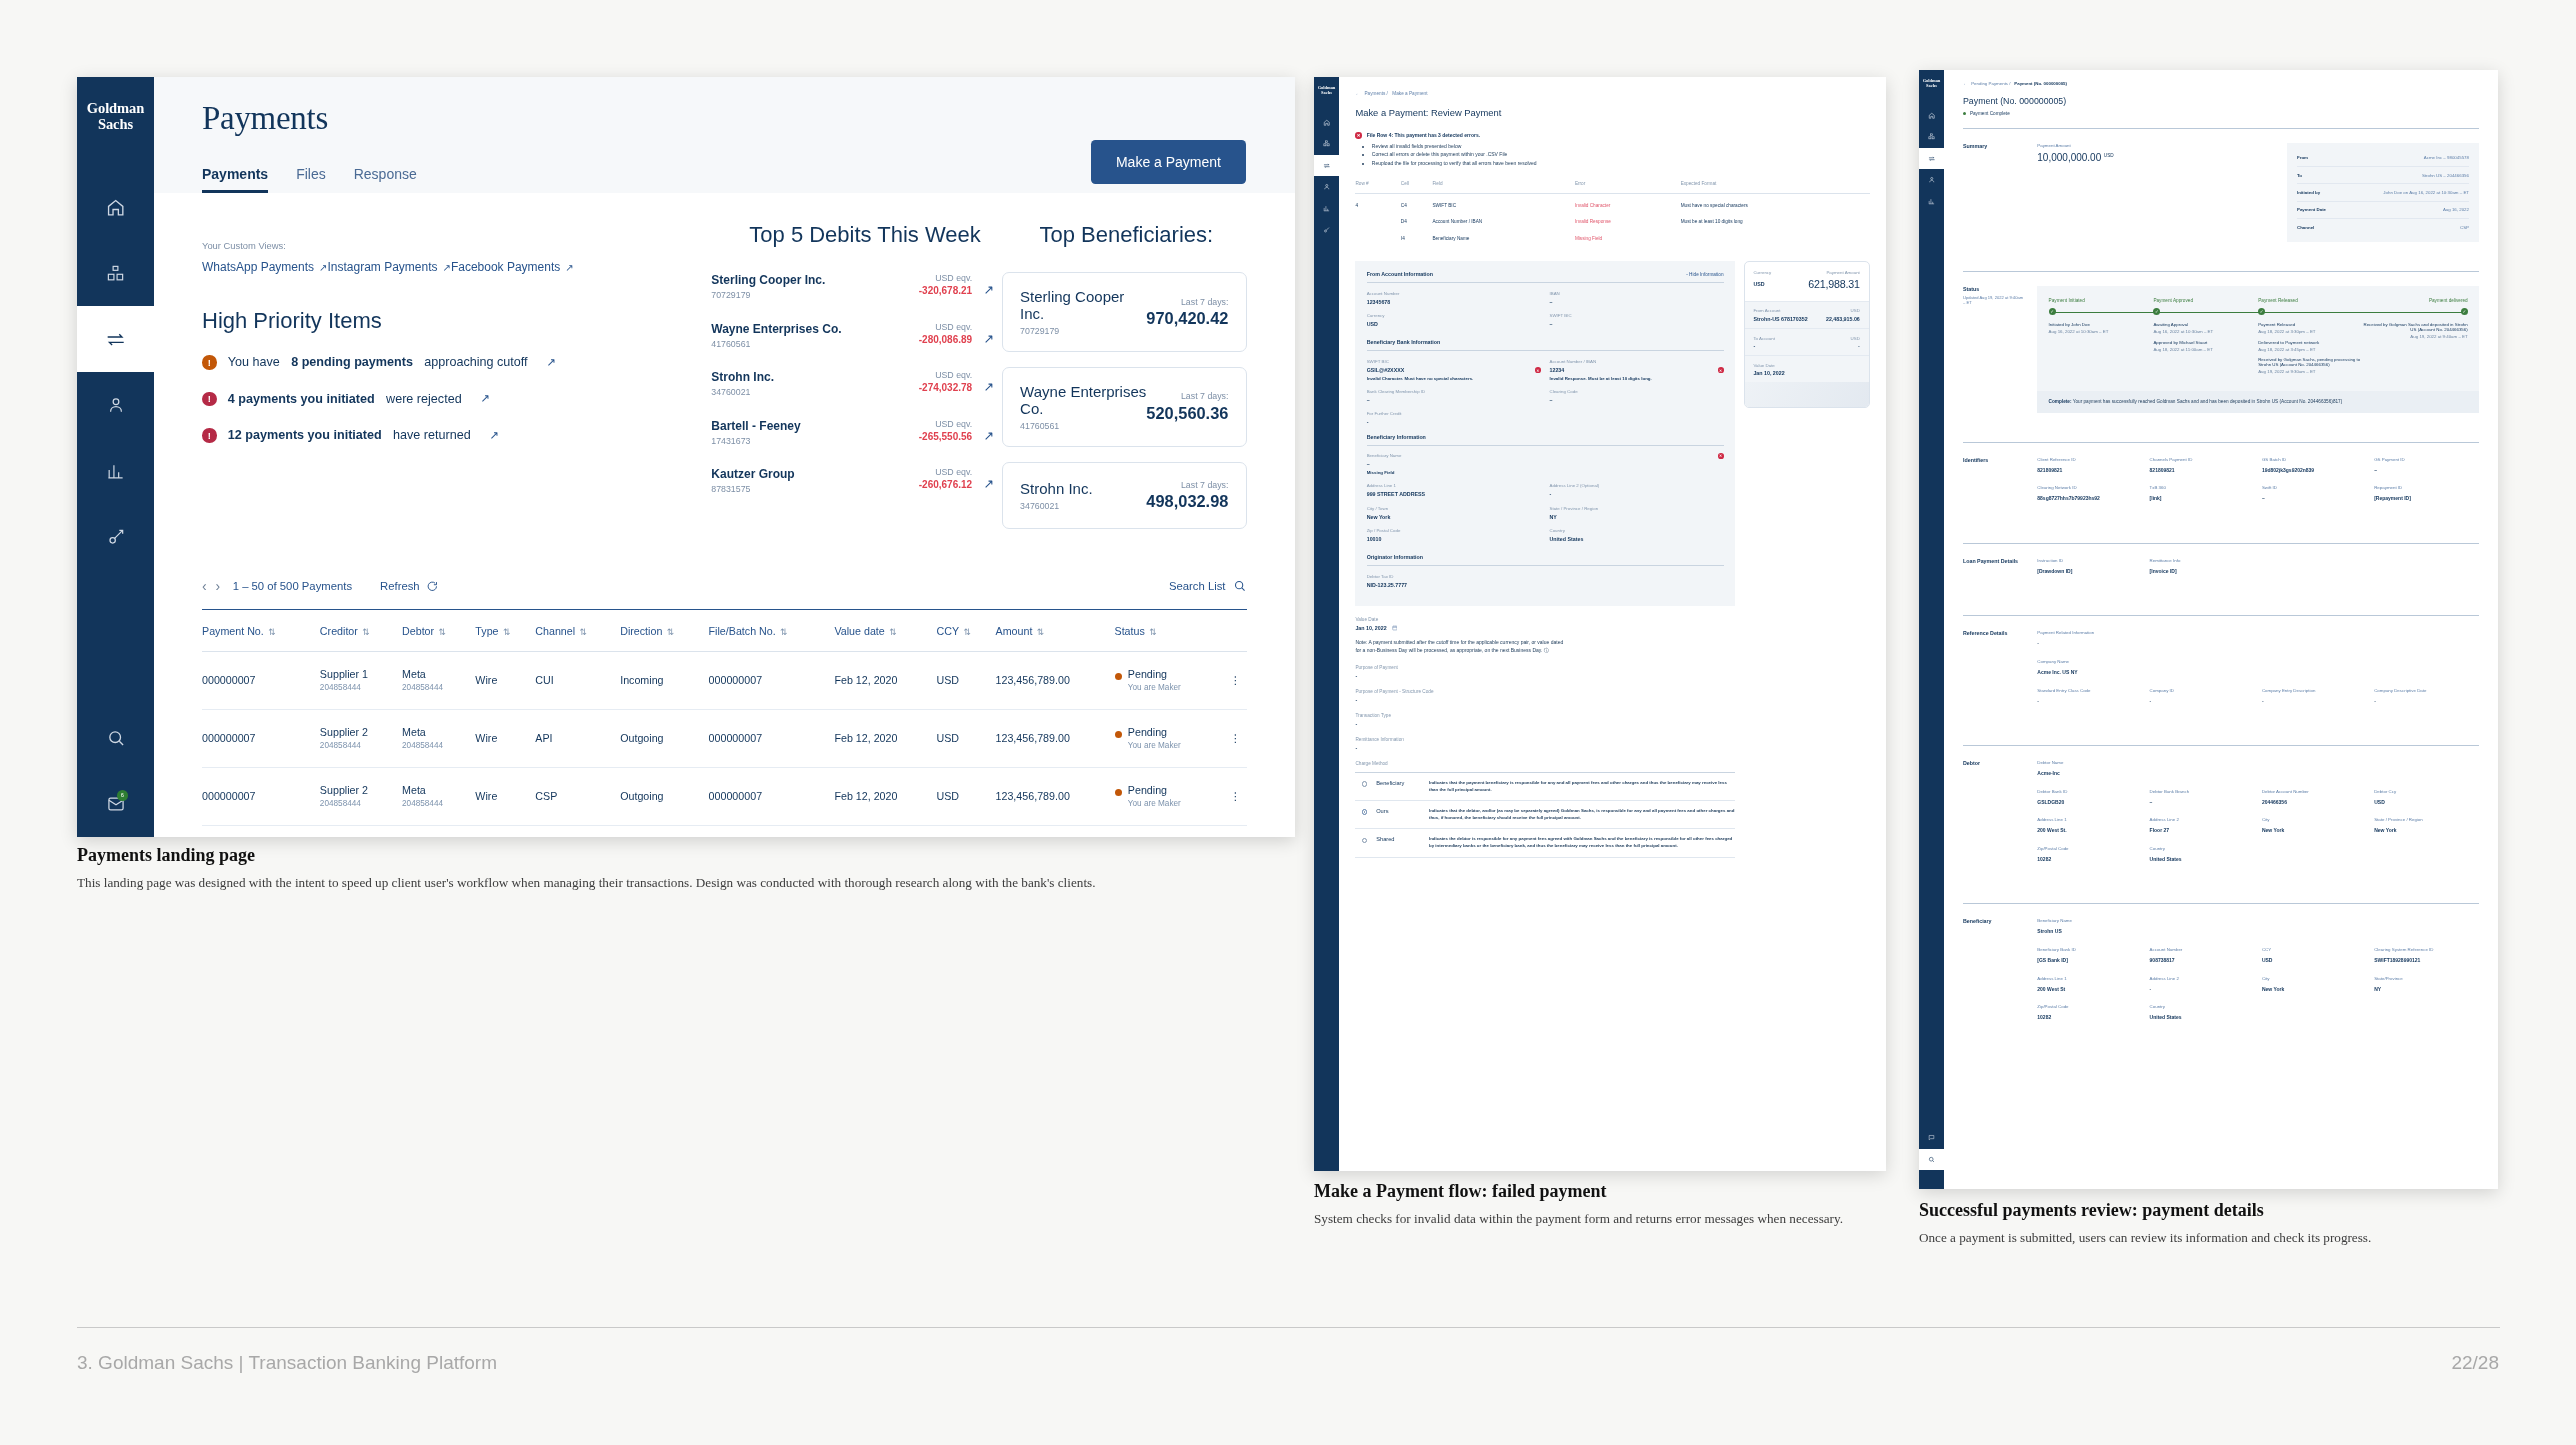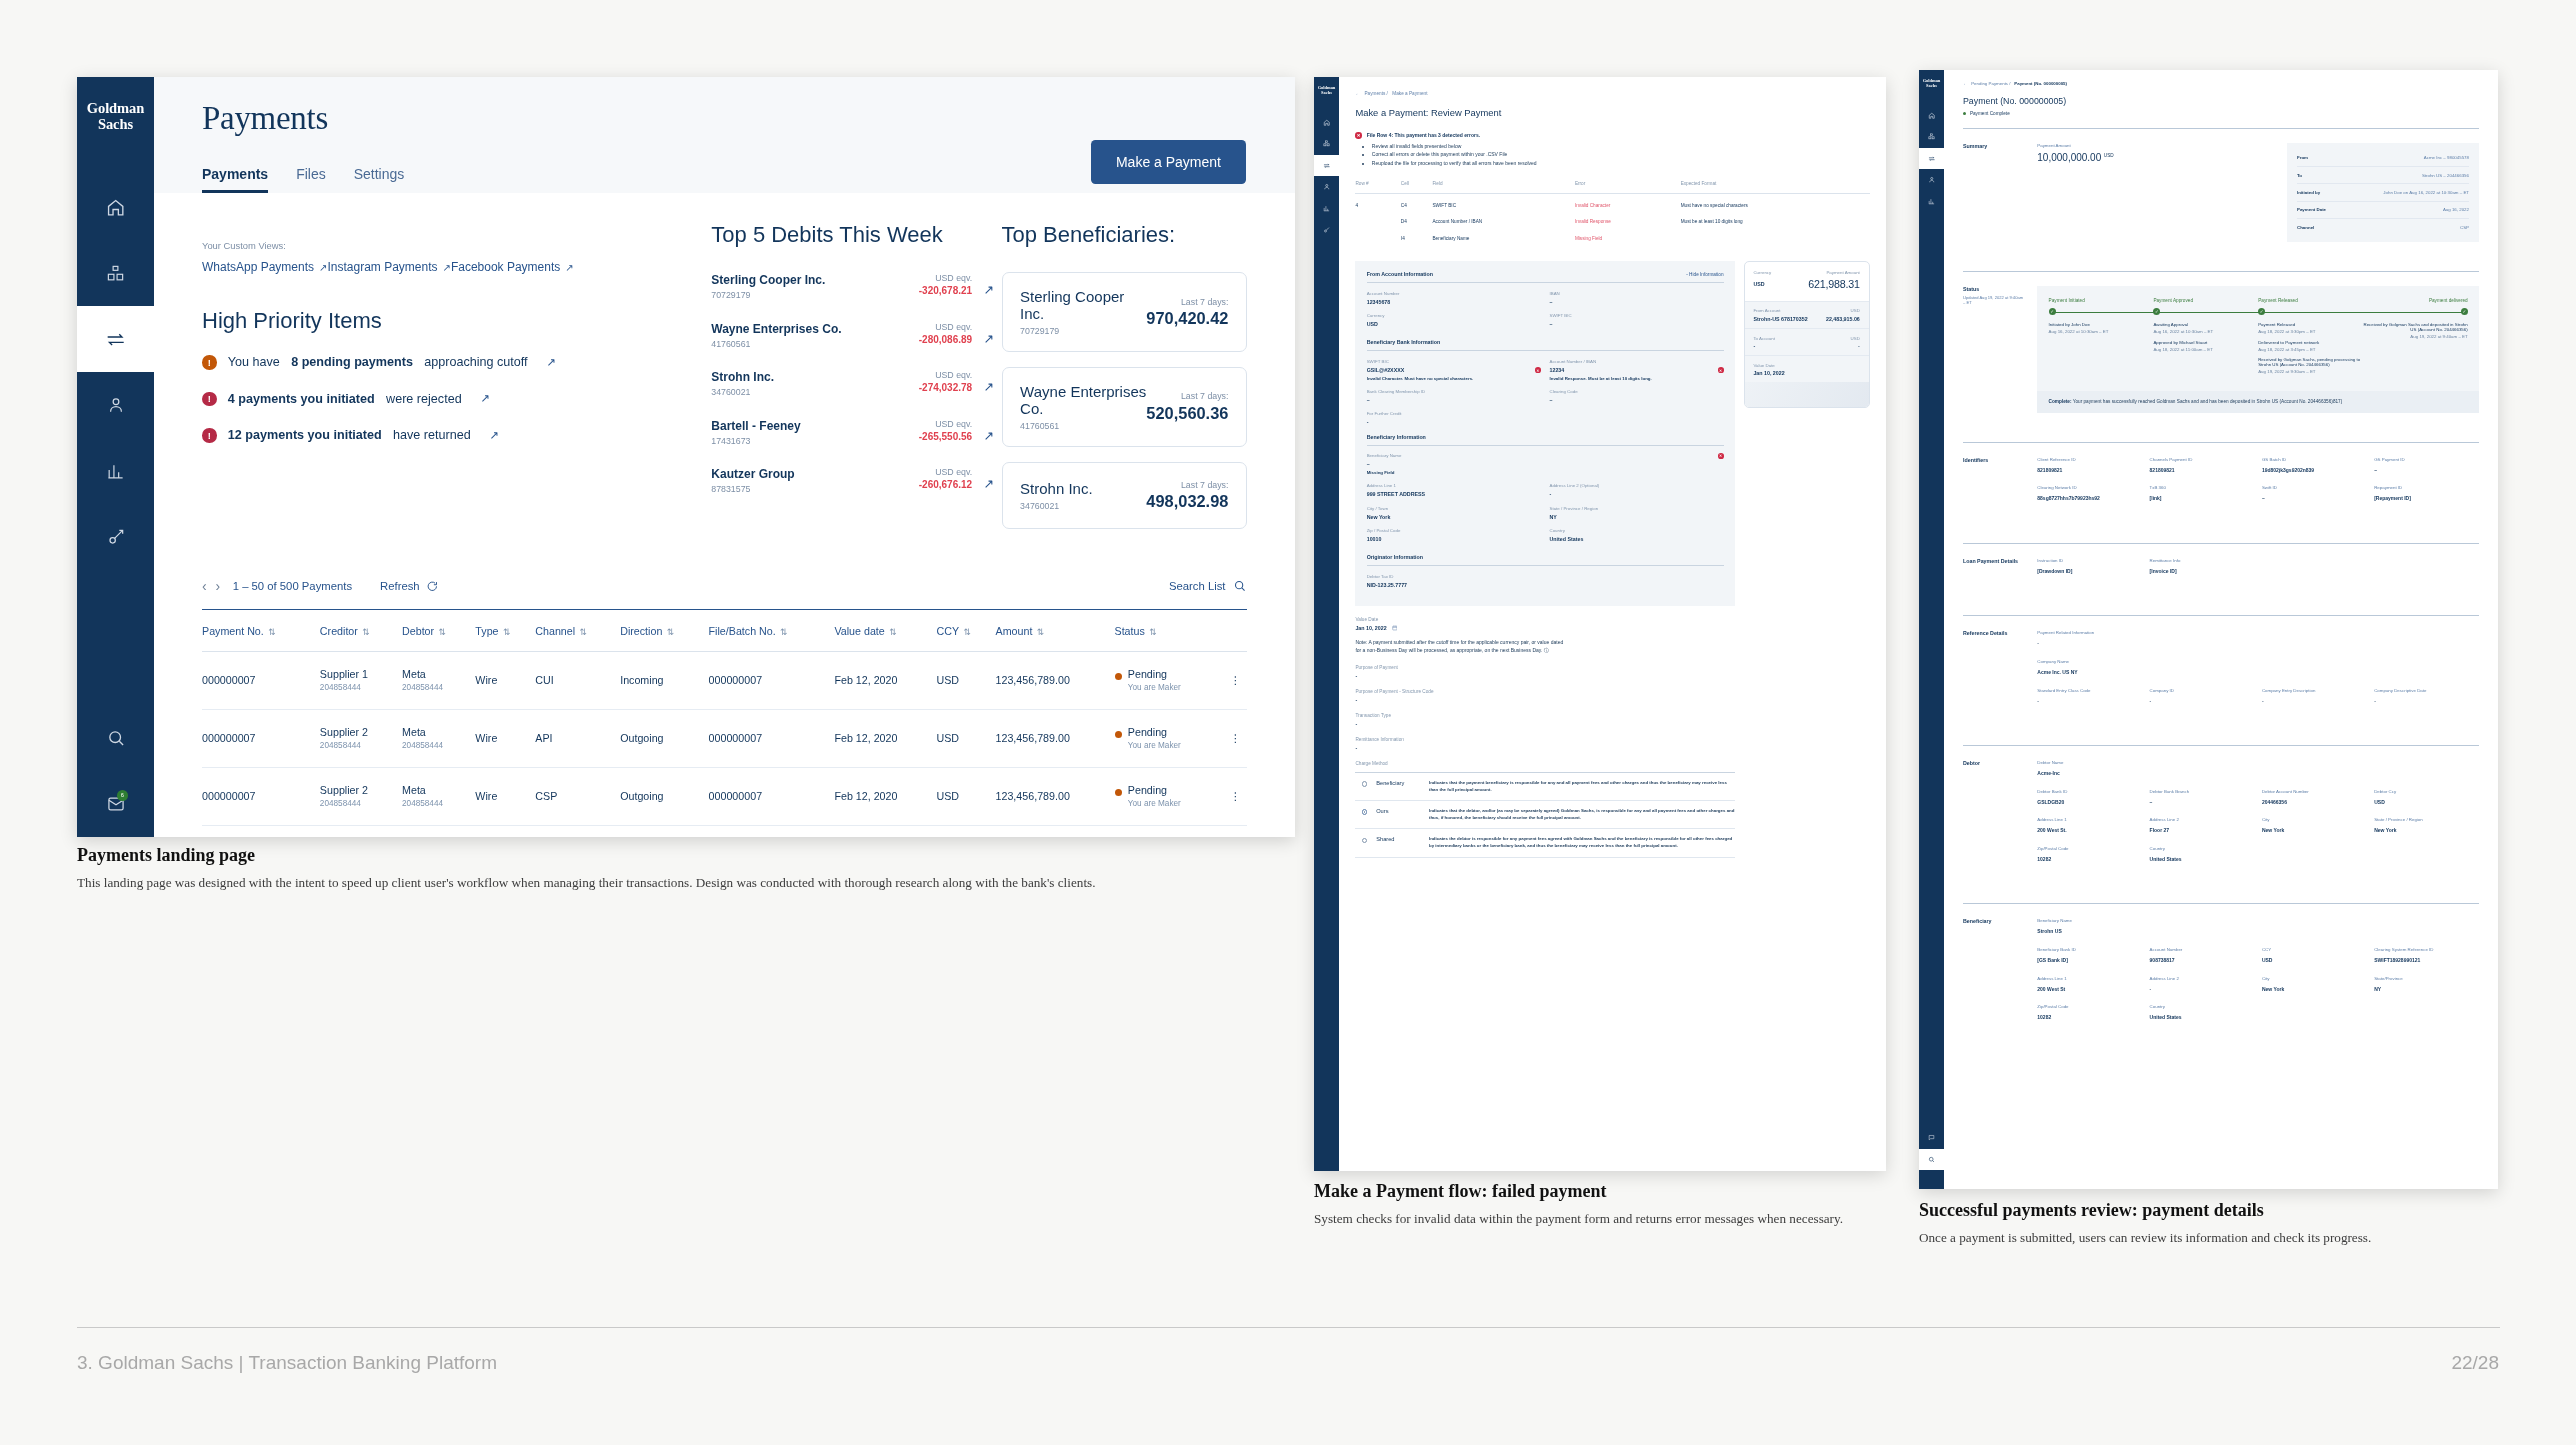--- a/index.html
+++ b/index.html
@@ -75,21 +75,21 @@
   .hp-item { display: flex; align-items: center; gap: 11.3px; margin-bottom: 22px; font-size: 12.6px; color: #12355b; }
   .hp-badge {
     width: 14.5px; height: 14.5px; border-radius: 50%; flex: 0 0 14.5px;
     color: #fff; font-size: 9.4px; font-weight: 700;
     display: flex; align-items: center; justify-content: center;
   }
   .hp-badge.warn { background: #c25708; }
   .hp-badge.err { background: #b52a46; }
   .hp-item b { font-weight: 700; }
   .hp-item .arr { color: #27538c; margin-left: 7.5px; font-size: 11.3px; }
-  .sec-title { font-size: 22px; color: #12355b; }
+  .sec-title { font-size: 22px; color: #12355b; margin-left: 38px; }
   .debit-list { margin-top: 25px; }
   .debit-row { display: flex; align-items: flex-start; margin-bottom: 21.4px; }
   .debit-left { flex: 1; }
   .debit-name { font-size: 12px; color: #12355b; font-weight: 700; }
   .debit-acct { font-size: 8.8px; color: #7d8fa6; margin-top: 3.1px; }
   .debit-right { text-align: right; margin-right: 11.3px; }
   .debit-eqv { font-size: 8.8px; color: #7d8fa6; }
   .debit-amt { font-size: 10px; color: #e0414f; font-weight: 700; margin-top: 1.9px; }
   .debit-arr { color: #27538c; font-size: 12.6px; padding-top: 8.8px; }
   .ben-list { margin-top: 24px; }
@@ -290,21 +290,21 @@
       </div>
     </div>
   </div>
 
   <div class="p1-main">
     <div class="p1-top">
       <div class="p1-title">Payments</div>
       <div class="p1-tabs">
         <div class="p1-tab active">Payments</div>
         <div class="p1-tab">Files</div>
-        <div class="p1-tab">Settings</div>
+        <div class="p1-tab">Response</div>
       </div>
     </div>
     <button class="p1-cta">Make a Payment</button>
 
     <div class="p1-body">
       <div class="p1-grid">
 
         <div class="p1-col-a">
           <div class="cv-label">Your Custom Views:</div>
           <div class="cv-links">

